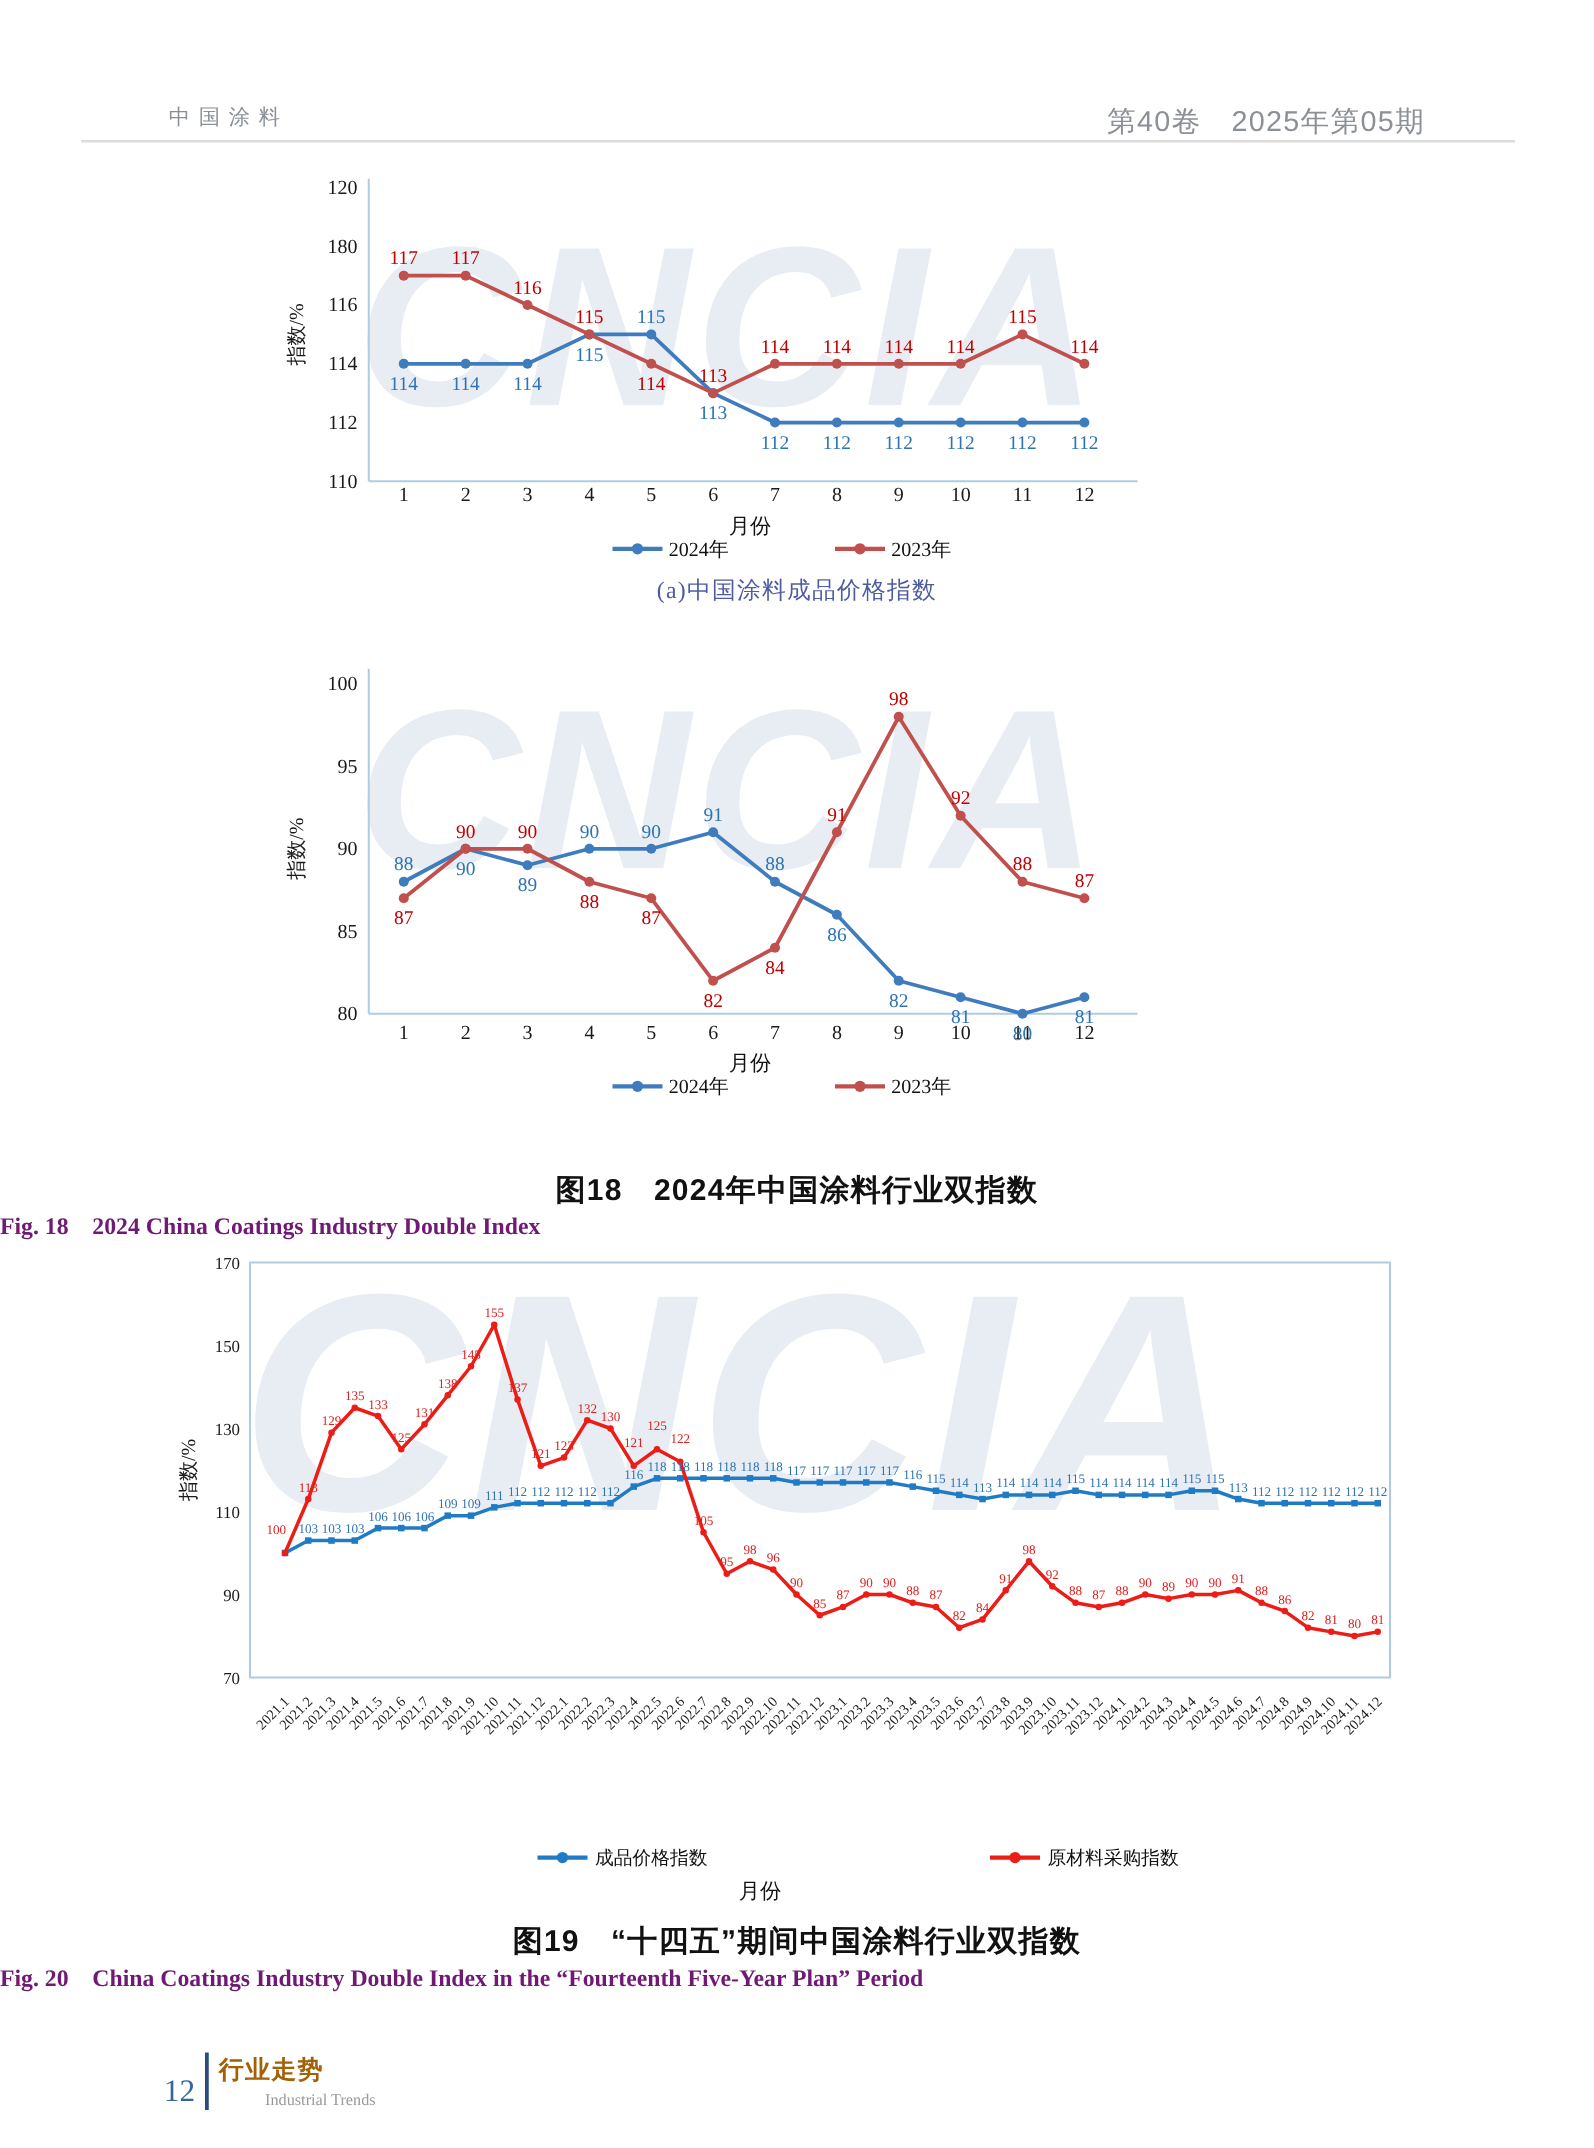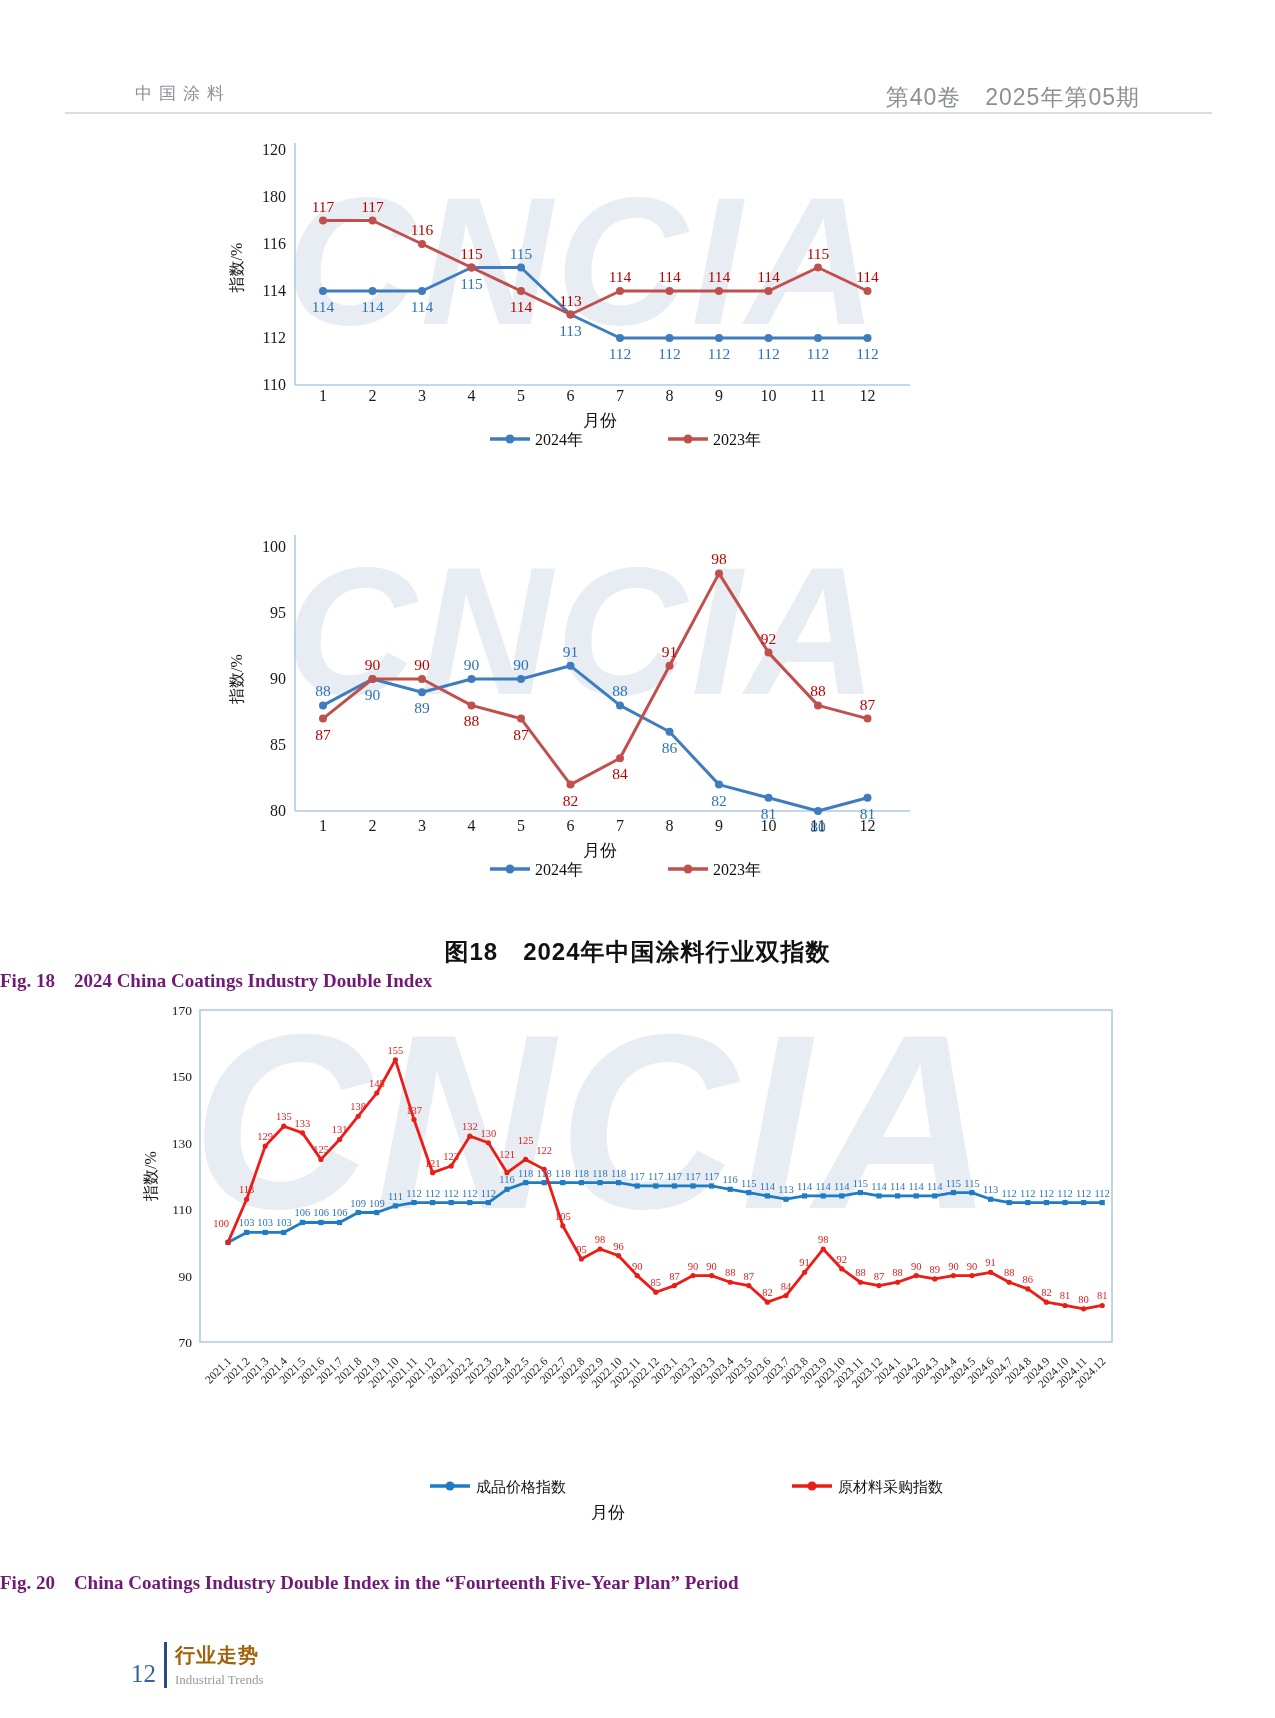--- a/index.html
+++ b/index.html
@@ -18,21 +18,21 @@
   .cap-cn{position:absolute;left:0;right:0;text-align:center;z-index:2;
           font-family:"Liberation Sans",sans-serif;font-size:24px;font-weight:bold;color:#111;
           letter-spacing:1px;white-space:pre;}
   .cap-en{position:absolute;left:0;right:0;text-align:left;z-index:2;
           font-family:"Liberation Serif",serif;font-size:19px;font-weight:bold;color:#701a75;white-space:pre;}
   .footer{position:absolute;left:131px;top:1642px;display:flex;align-items:stretch;}
   .footer .pno{font-family:"Liberation Serif",serif;font-size:25px;color:#33679c;
                align-self:flex-end;margin-right:8px;}
   .footer .bar{width:3px;background:#2b4a7e;margin-right:8px;}
   .footer .sec-cn{font-size:20px;font-weight:bold;color:#a16207;letter-spacing:1px;}
-  .footer .sec-en{font-family:"Liberation Serif",serif;font-size:13px;color:#9a9a9a;margin-top:3px;}
+  .footer .sec-en{font-family:"Liberation Serif",serif;font-size:13px;color:#9a9a9a;margin-top:3px;margin-left:37px;}
 </style>
 </head>
 <body>
 
 <div class="page">
 
   <div class="hdr-left">中国涂料</div>
   <div class="hdr-right">第40卷　2025年第05期</div>
   <div class="hdr-rule"></div>
 
@@ -120,20 +120,21 @@
         <g>
           <line x1="280" y1="304" x2="320" y2="304" stroke="#3f7cbe" stroke-width="3.4"></line>
           <circle cx="300" cy="304" r="4.5" fill="#3f7cbe"></circle>
           <text x="325" y="309.5" font-size="16" font-family="&quot;Liberation Serif&quot;,serif" fill="#111">2024年</text>
           <line x1="458" y1="304" x2="498" y2="304" stroke="#c0504d" stroke-width="3.4"></line>
           <circle cx="478" cy="304" r="4.5" fill="#c0504d"></circle>
           <text x="503" y="309.5" font-size="16" font-family="&quot;Liberation Serif&quot;,serif" fill="#111">2023年</text>
         </g>
       </svg>
     </div>
+  <div class="cap-ab" style="top:459px;">(a)中国涂料成品价格指数</div>
 
   <div class="chart" id="chart-b" style="left:210px;top:505px;width:790px;height:385px;">
     <span class="watermark" style="left:75px;top:35px;font-size:182px;">CNCIA</span>
   <svg width="790" height="385">
         <g>
           <line x1="85" y1="30" x2="85" y2="306" stroke="#afcbe3" stroke-width="1.6"></line>
           <line x1="85" y1="306" x2="700" y2="306" stroke="#afcbe3" stroke-width="1.6"></line>
           <text x="76" y="47" text-anchor="end" font-size="16" font-family="&quot;Liberation Serif&quot;,serif" fill="#1a1a1a">100</text>
           <text x="76" y="113" text-anchor="end" font-size="16" font-family="&quot;Liberation Serif&quot;,serif" fill="#1a1a1a">95</text>
           <text x="76" y="179" text-anchor="end" font-size="16" font-family="&quot;Liberation Serif&quot;,serif" fill="#1a1a1a">90</text>
@@ -485,20 +486,21 @@
           <line x1="290" y1="496" x2="330" y2="496" stroke="#1f7cc4" stroke-width="3.4"></line>
           <circle cx="310" cy="496" r="4.5" fill="#1f7cc4"></circle>
           <text x="336" y="501.5" font-size="15" font-family="&quot;Liberation Serif&quot;,serif" fill="#111">成品价格指数</text>
           <line x1="652" y1="496" x2="692" y2="496" stroke="#ec1c16" stroke-width="3.4"></line>
           <circle cx="672" cy="496" r="4.5" fill="#ec1c16"></circle>
           <text x="698" y="501.5" font-size="15" font-family="&quot;Liberation Serif&quot;,serif" fill="#111">原材料采购指数</text>
         </g>
       </svg>
     </div>
 
+  <div class="cap-cn" style="top:1537px;">图19　“十四五”期间中国涂料行业双指数</div>
   <div class="cap-en" style="top:1570px;">Fig. 20　China Coatings Industry Double Index in the “Fourteenth Five-Year Plan” Period</div>
 
   <div class="footer">
     <div class="pno">12</div>
     <div class="bar"></div>
     <div>
       <div class="sec-cn">行业走势</div>
       <div class="sec-en">Industrial Trends</div>
     </div>
   </div>

